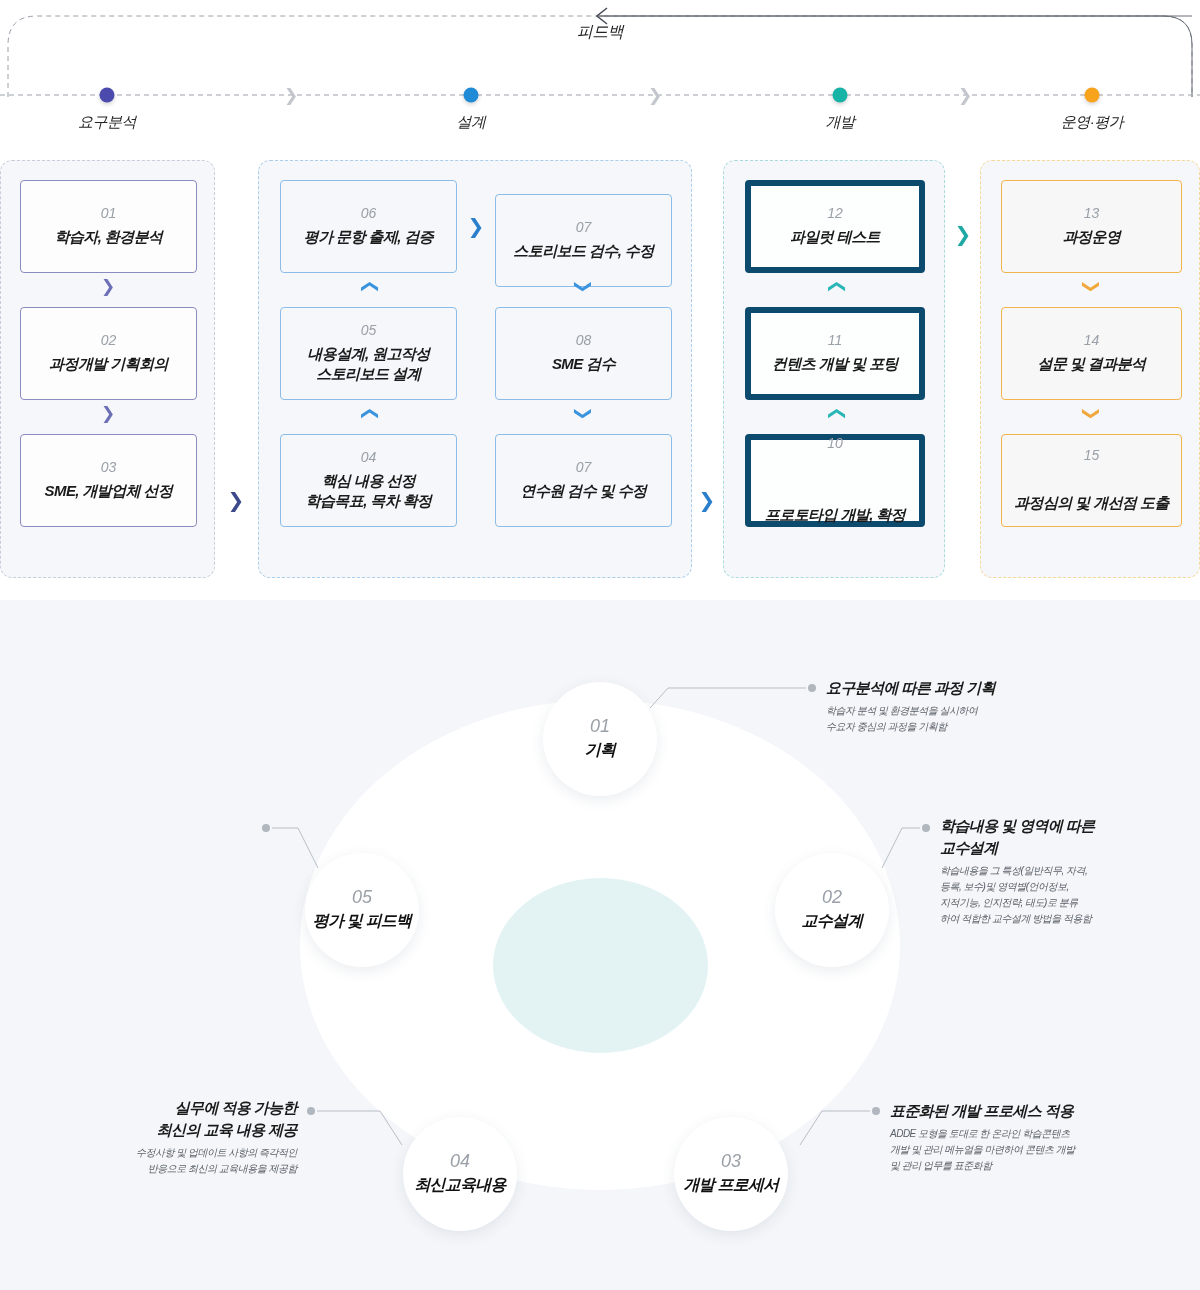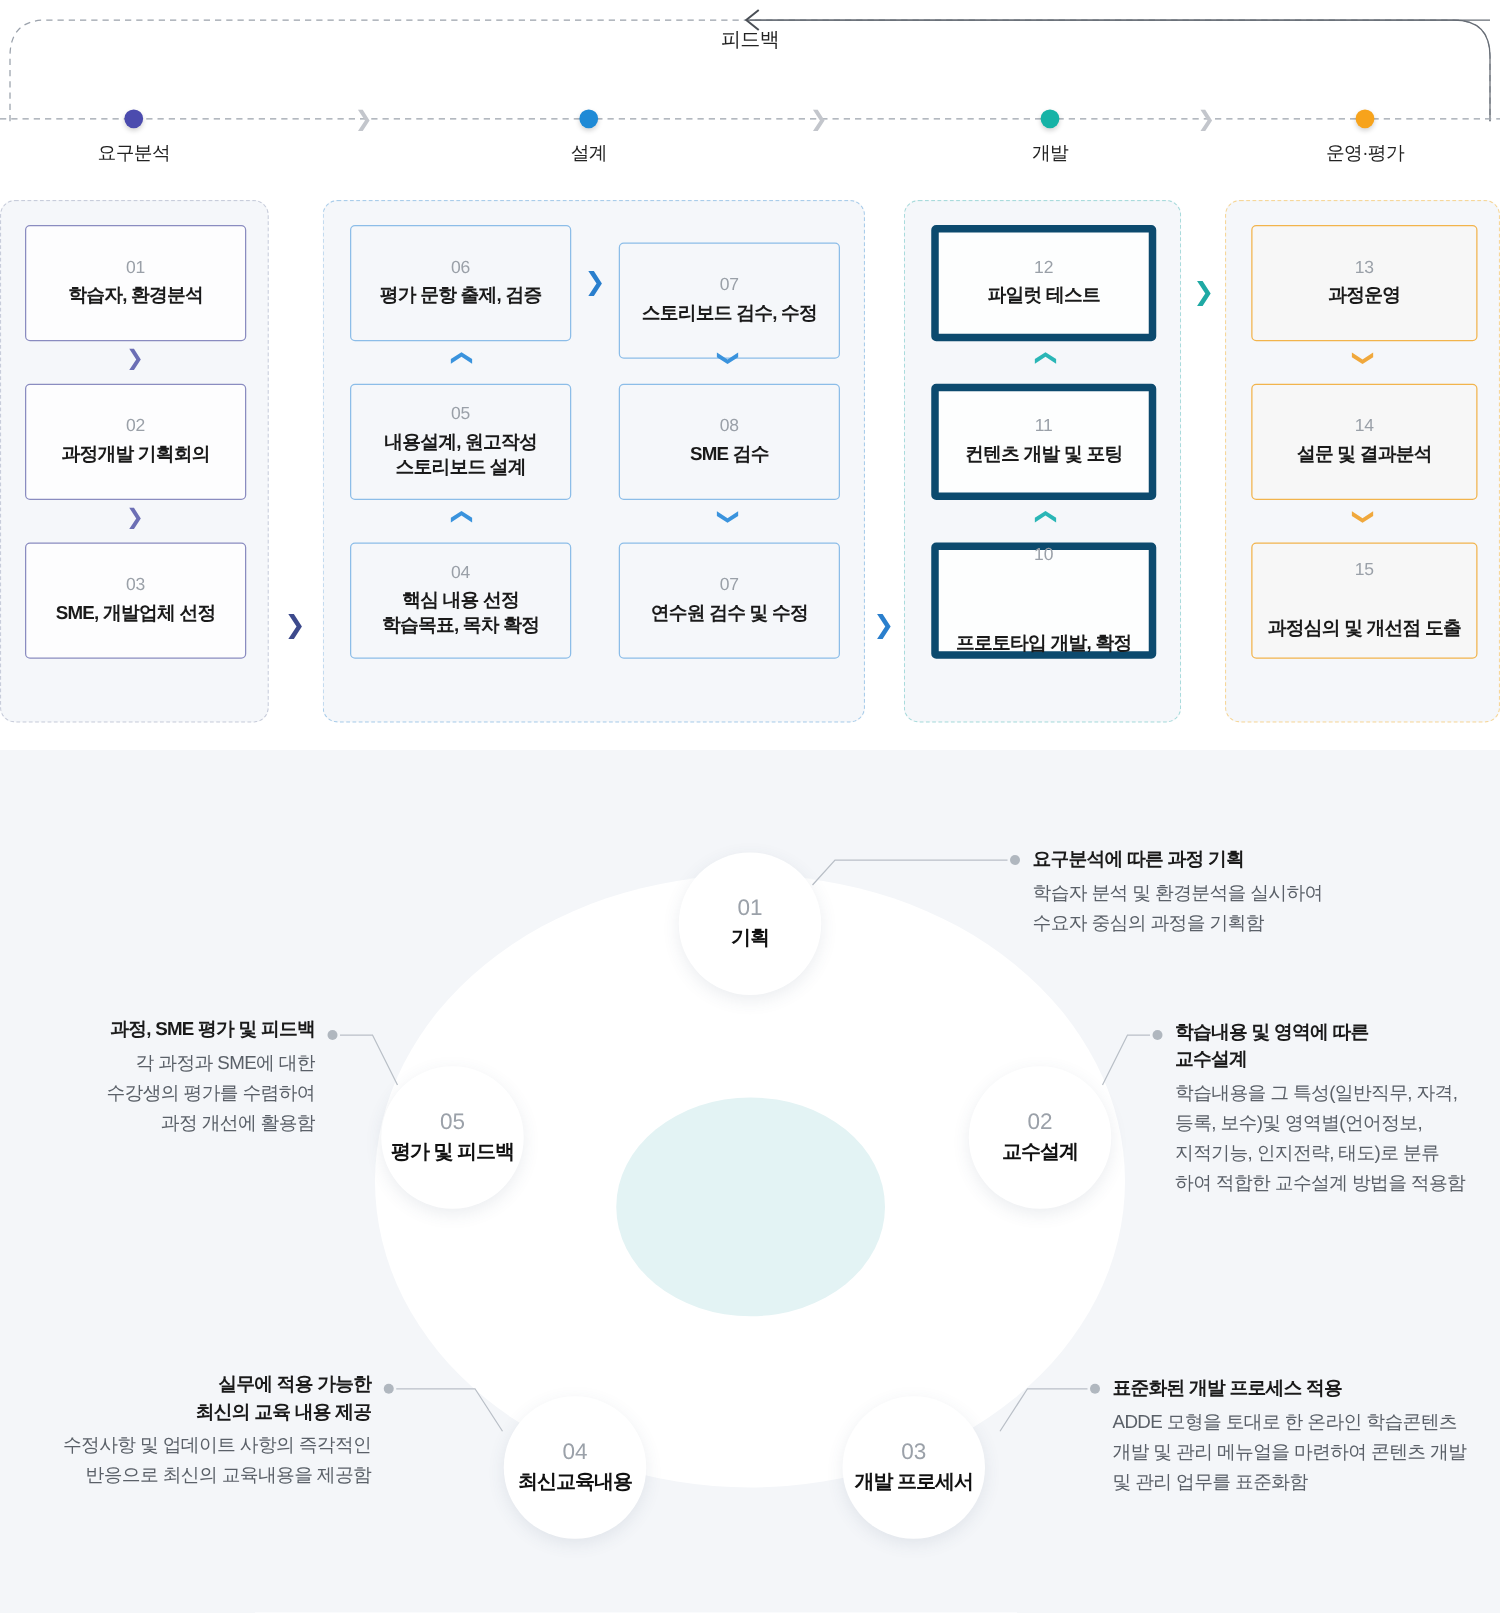--- a/index.html
+++ b/index.html
@@ -2,21 +2,21 @@
 <html><head>
 <meta charset="utf-8">
 <style>
   * { box-sizing: border-box; margin: 0; padding: 0; }
   html, body {
     width: 1200px; height: 1290px;
     font-family: "Liberation Sans", "DejaVu Sans", sans-serif;
     background: #ffffff;
     overflow: hidden;
   }
-  #root { position: relative; width: 1200px; height: 1290px; }
+  #root { position: relative; width: 1200px; height: 1290px; font-style: italic; }
 
   
   #top-section {
     position: absolute; left: 0; top: 0; width: 1200px; height: 600px;
     background: #ffffff;
   }
 
   
   #feedback-arc { position: absolute; left: 0; top: 0; width: 1200px; height: 120px; }
   #feedback-label {
@@ -122,21 +122,21 @@
   .hub .hnum { font-size: 18px; color: #9ba1a9; line-height: 1.1; margin-bottom: 3px; }
   .hub .hlab { font-size: 16px; color: #111; font-weight: bold; letter-spacing: -0.8px; white-space: nowrap; }
 
   .callout { position: absolute; z-index: 5; }
   .callout .ctitle {
     font-size: 15px; font-weight: bold; color: #1a1a1a;
     line-height: 1.45; letter-spacing: -0.6px; white-space: pre-line;
     margin-bottom: 4px;
   }
   .callout .cbody {
-    font-size: 15px; color: #5a6068; line-height: 1.62;
+    font-size: 10px; color: #5a6068; line-height: 1.62;
     letter-spacing: -0.5px; white-space: pre-line;
   }
   .callout.right { text-align: left; }
   .callout.left  { text-align: right; }
 
   #leader-lines { position: absolute; left: 0; top: 0; width: 1200px; height: 690px; z-index: 3; }
 </style>
 </head>
 <body>
 
@@ -333,21 +333,15 @@
 및 관리 업무를 표준화함</div>
     </div>
 
     <div class="callout left" style="left:0px; top:497px; width:297px;">
       <div class="ctitle">실무에 적용 가능한
 최신의 교육 내용 제공</div>
       <div class="cbody">수정사항 및 업데이트 사항의 즉각적인
 반응으로 최신의 교육내용을 제공함</div>
     </div>
 
-    <div class="callout left" style="left:0px; top:213px; width:252px;">
-      <div class="ctitle">과정, SME 평가 및 피드백</div>
-      <div class="cbody">각 과정과 SME에 대한
-수강생의 평가를 수렴하여
-과정 개선에 활용함</div>
-    </div>
 
   </div>
 </div>
 
 </body></html>

